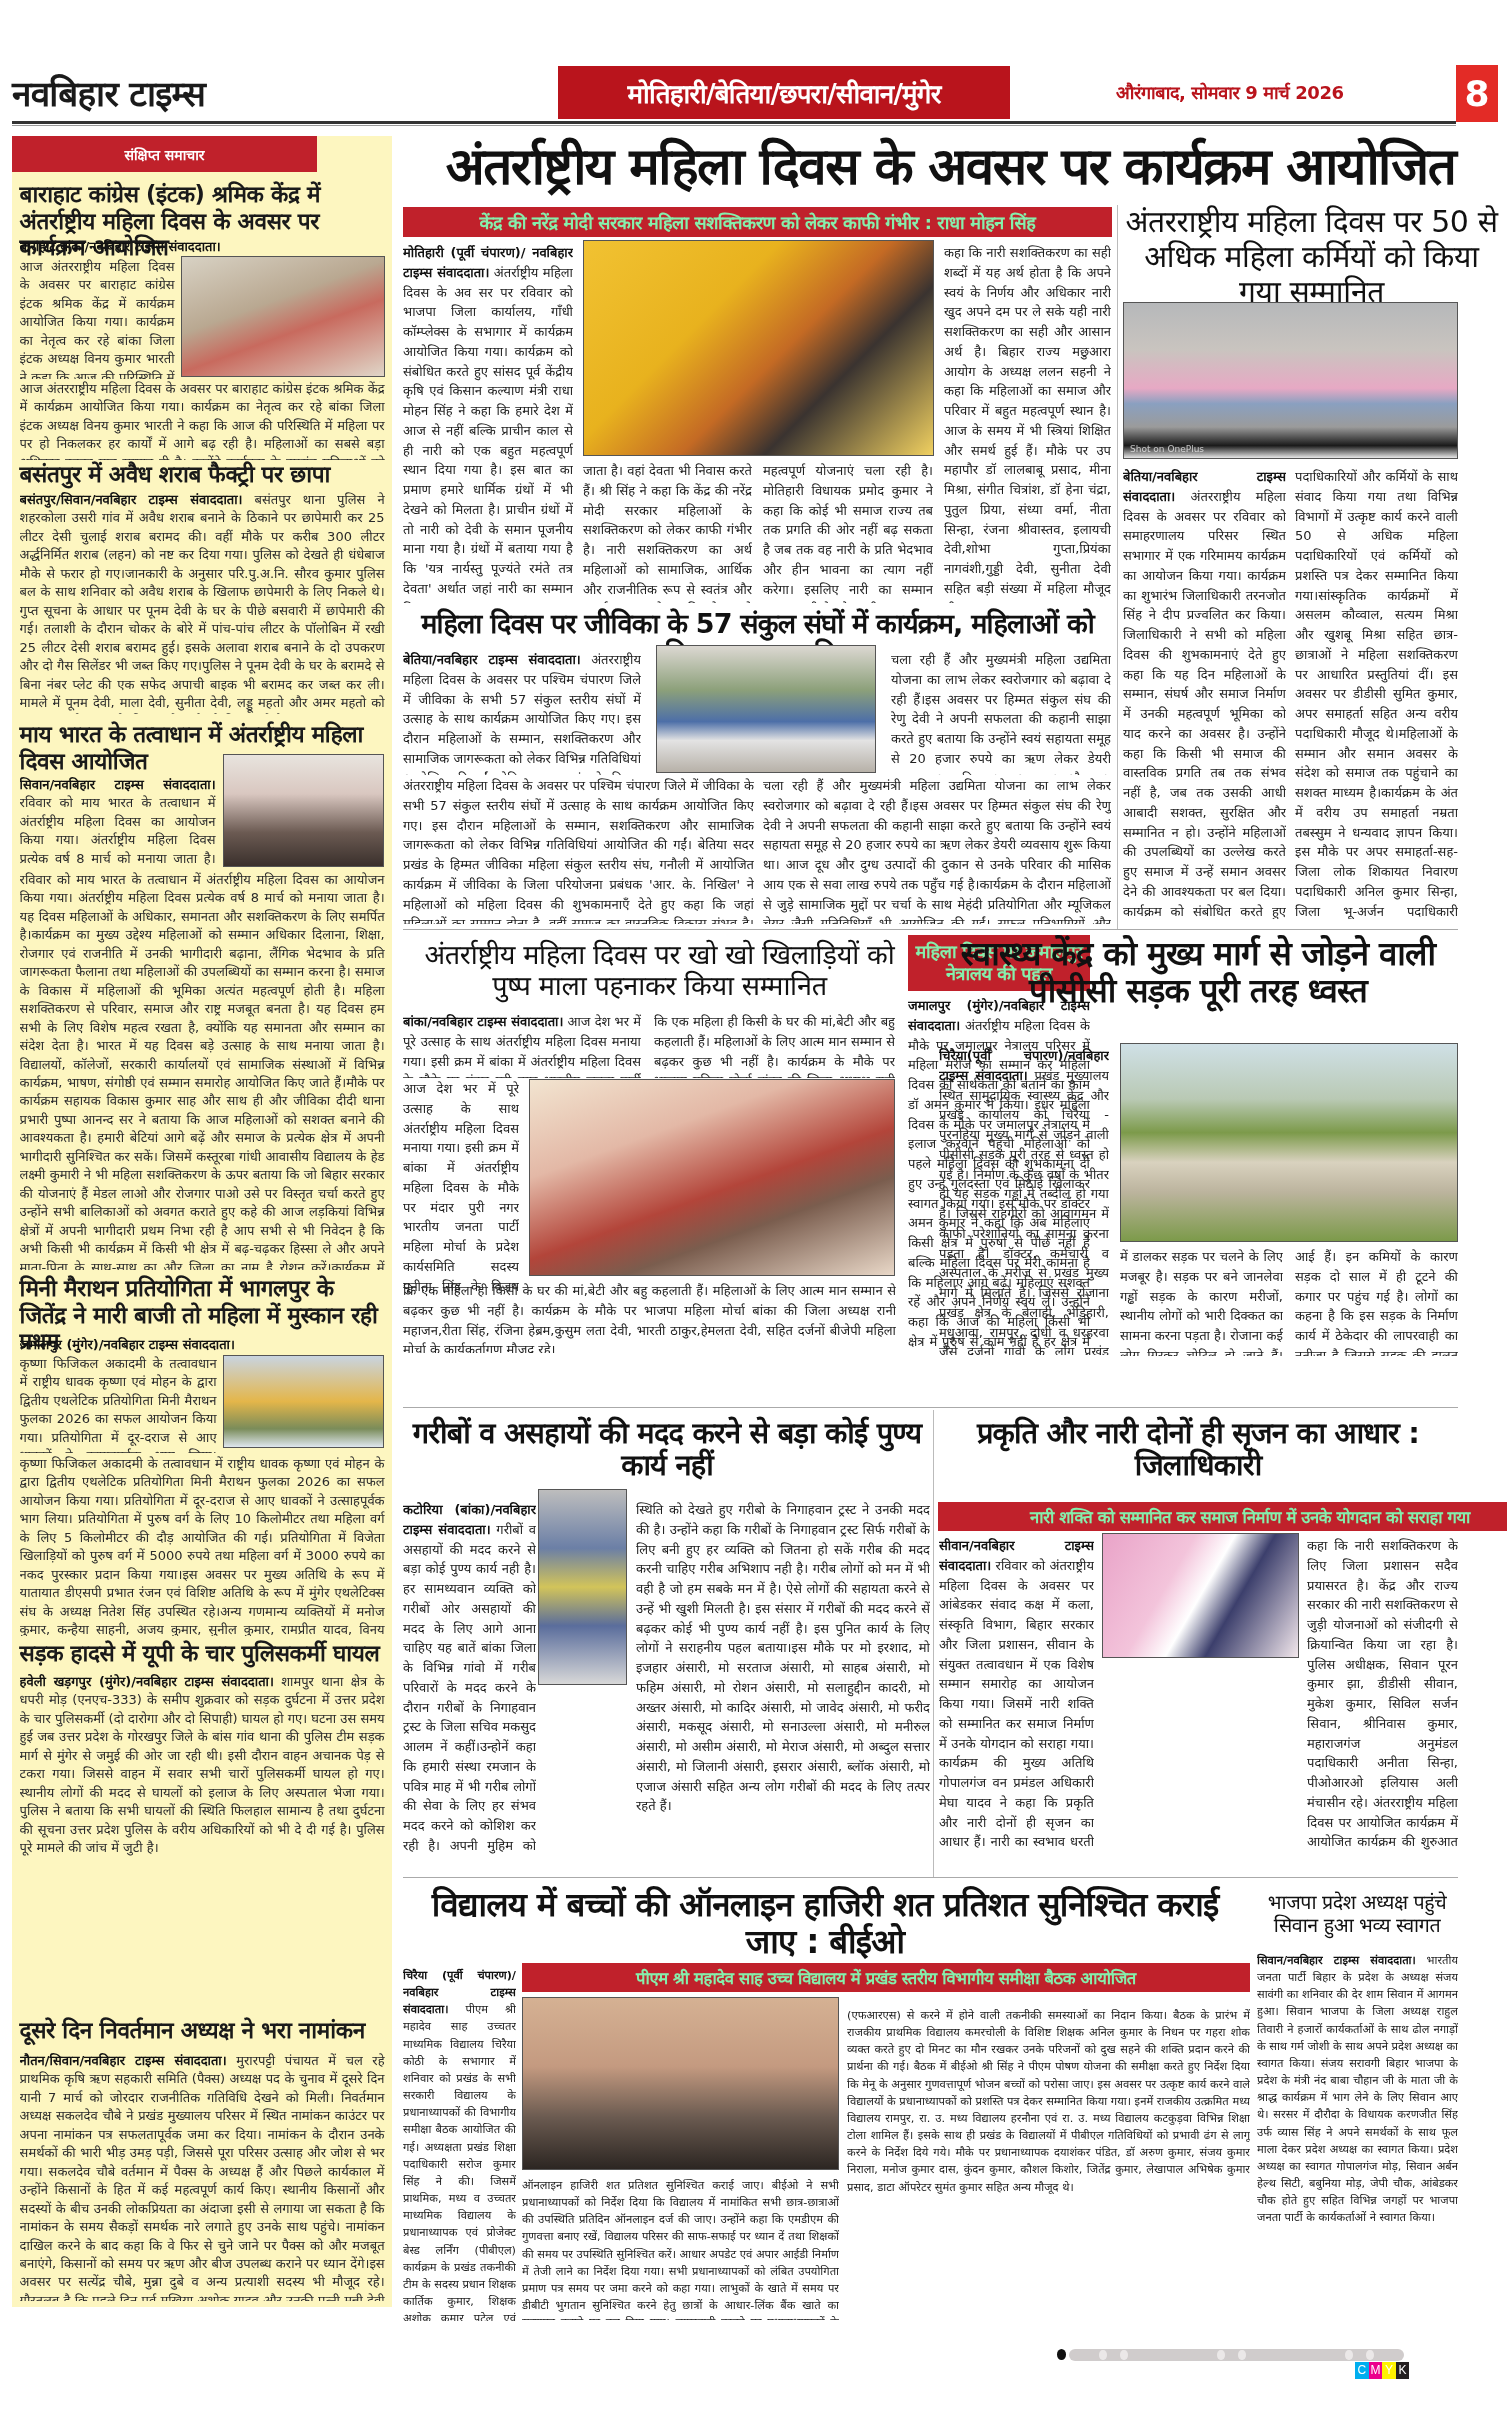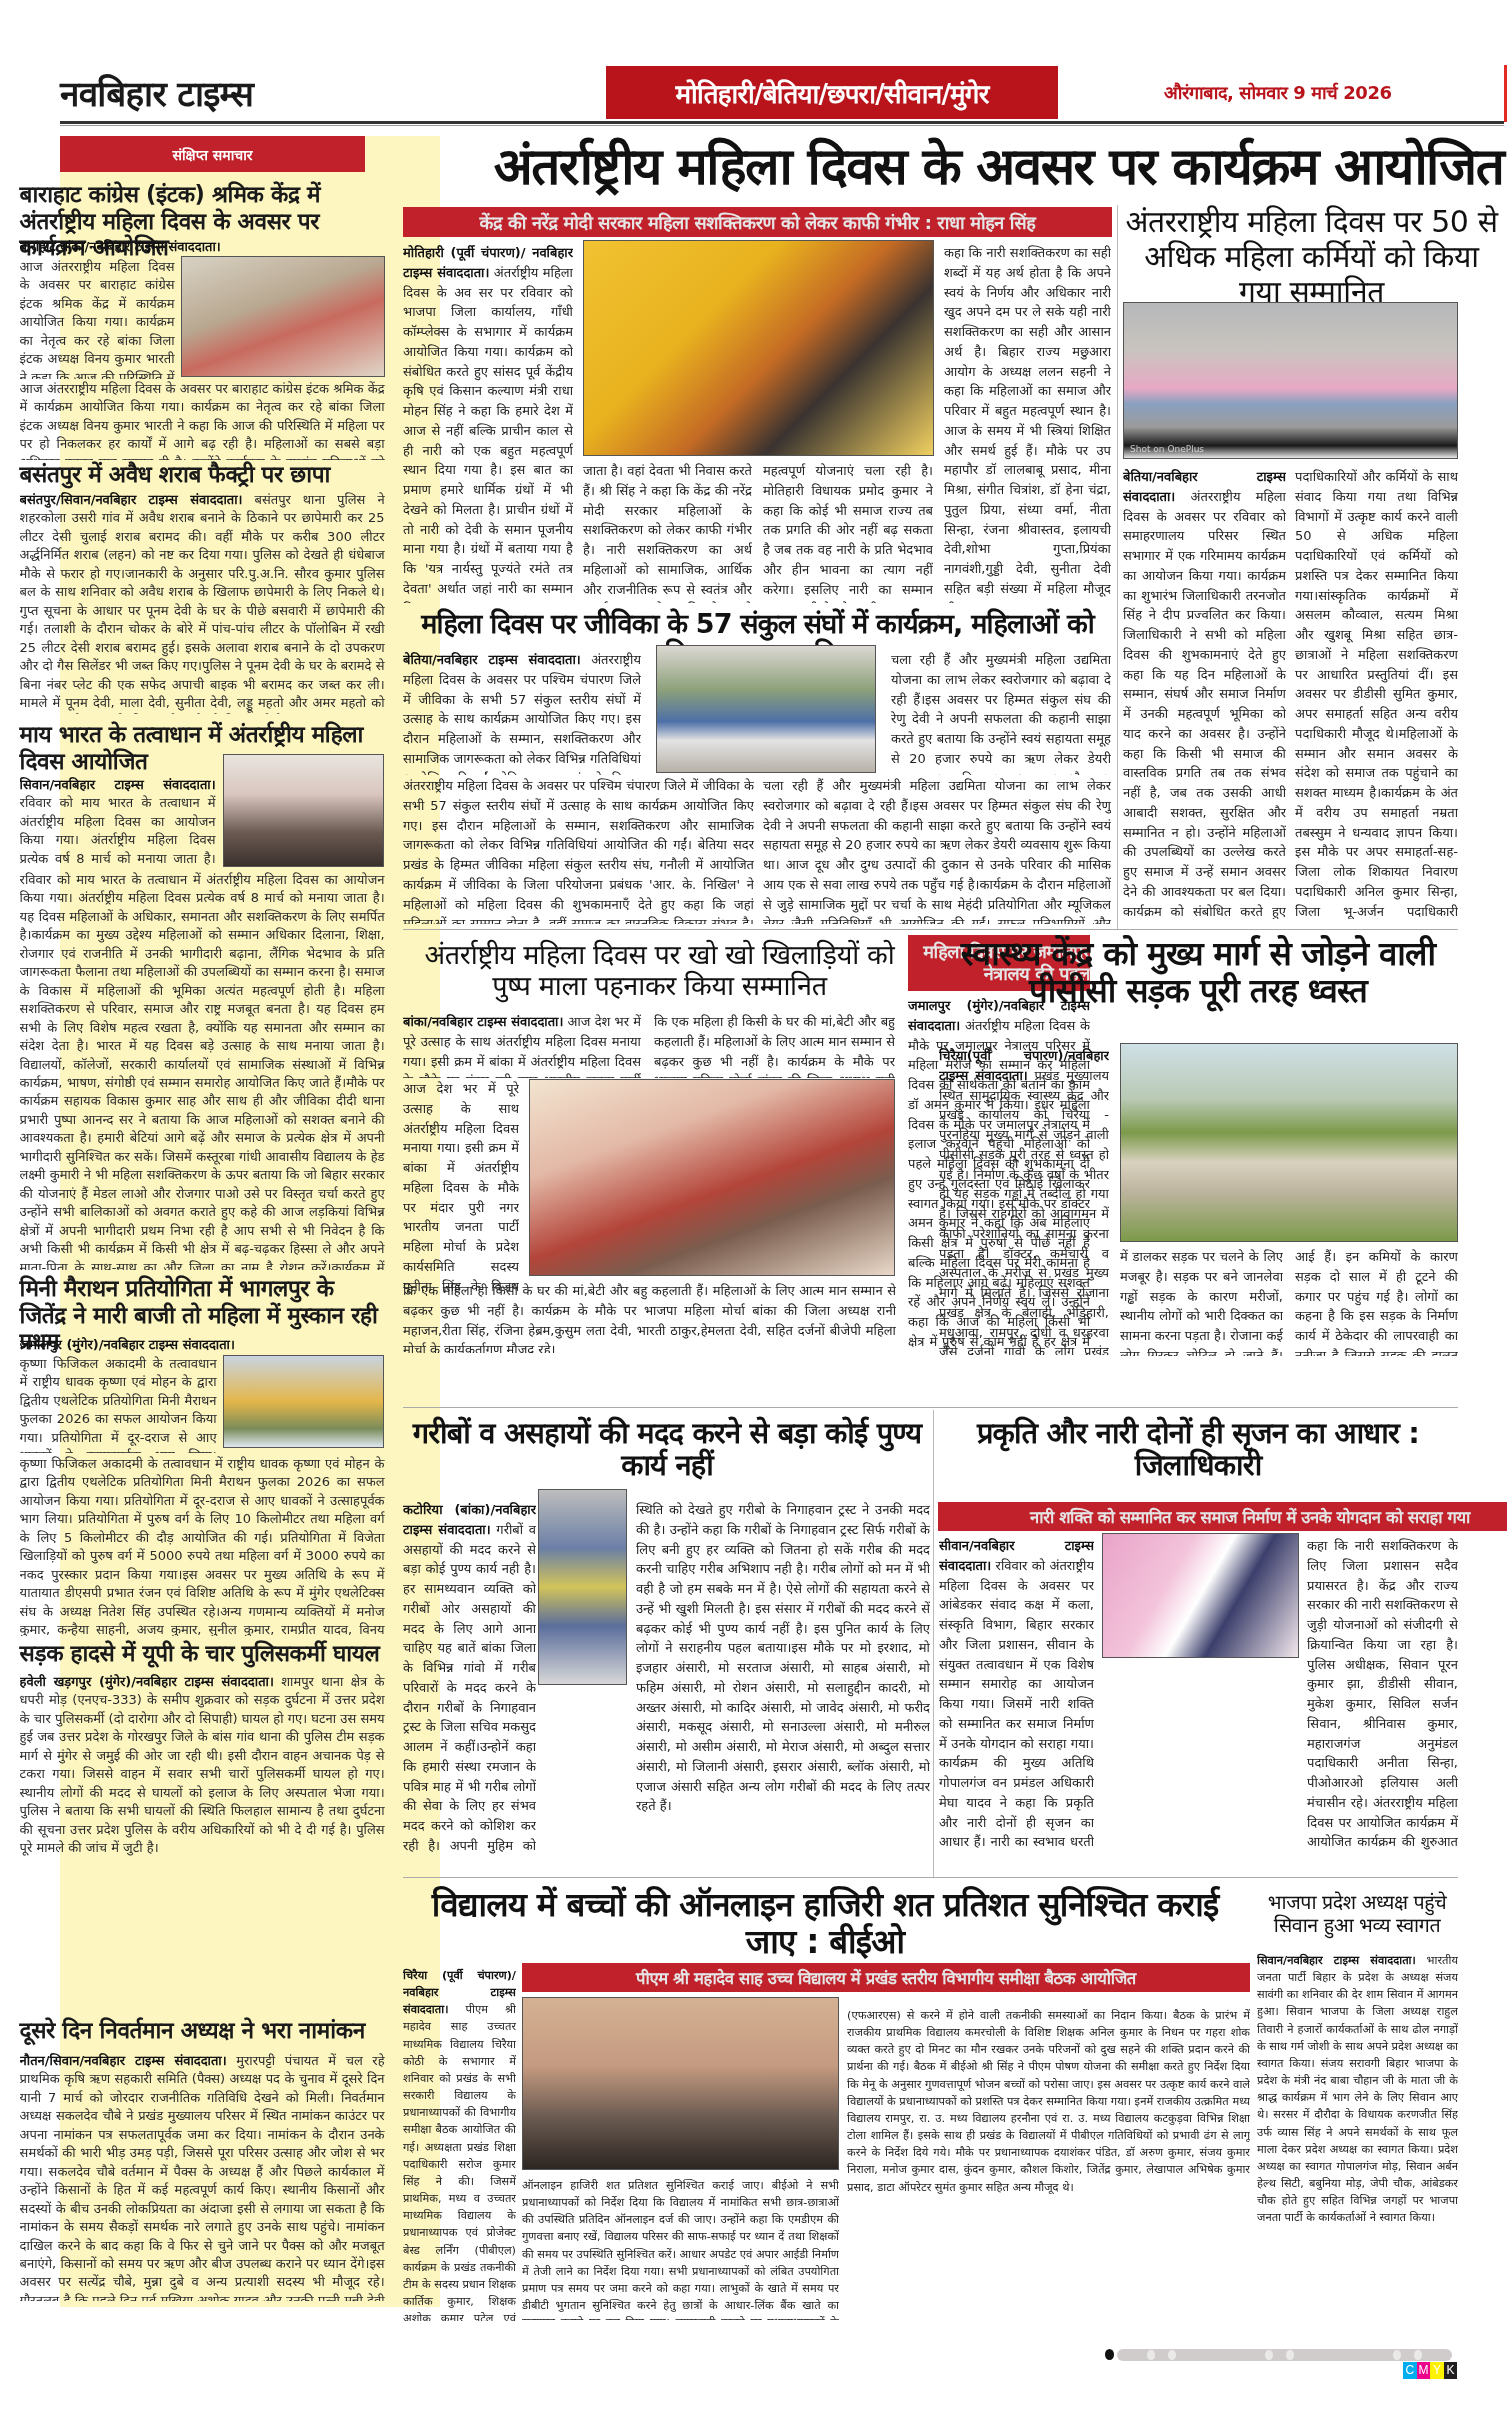--- a/index.html
+++ b/index.html
@@ -1,38 +1,38 @@
 <!DOCTYPE html>
 <html style="font-size:12px"><head>
 <meta charset="utf-8">
 <style>
   * { box-sizing: border-box; margin: 0; padding: 0; }
   html, body { width: 1508px; height: 2426px; background: #ffffff; overflow: hidden; }
   body { position: relative; font-family: "DejaVu Sans", sans-serif; color: #1c1c1c; }
-  .abs { position: absolute; margin-left: 48px; }
+  .abs { position: absolute; }
   .masthead-name { left: 12px; top: 69px; font-family: "DejaVu Sans", sans-serif; font-size: 35px; font-weight: bold; letter-spacing: -0.8px; color: #1a1a1a; }
   .edition-box { left: 558px; top: 66px; width: 452px; height: 53px; background: #b9141c; color: #fff; display:flex; align-items:center; justify-content:center; font-size: 26px; font-weight: bold; letter-spacing: -0.8px; }
   .dateline { left: 1116px; top: 80px; font-size: 18px; font-weight: bold; color: #b9141c; letter-spacing: -0.4px; }
   .pageno { left: 1456px; top: 65px; width: 42px; height: 57px; background: #e32b26; color: #fff; font-size: 36px; font-weight: bold; display:flex; align-items:center; justify-content:center; }
   .rule-top { left: 12px; top: 121px; width: 1444px; height: 3px; background: #333; }
   .rule-top2 { left: 12px; top: 125px; width: 1444px; height: 0.8px; background: #999; }
 
   
   .left-col { left: 12px; top: 136px; width: 380px; height: 2171px; background: #fdf6c0; }
   .brief-head { left: 12px; top: 136px; width: 305px; height: 36px; background: #c0212b; color:#fff; font-size: 14px; display:flex; align-items:center; justify-content:center; font-weight:bold; }
   .lhead { position:absolute; left: 19.6px; width: 365px; font-size: 22.6px; font-weight: bold; line-height: 1.18; color:#1a1a1a; letter-spacing:-0.4px; }
   .lbody { position:absolute; left: 19.6px; width: 365px; font-size: 13px; line-height: 1.42; text-align: justify; color:#2a2a2a; overflow:hidden; }
   .dl { font-weight: bold; color: #111; }
 
   .photo { position:absolute; border: 1.5px solid #555; overflow:hidden; }
   .photo .cap { position:absolute; left:0; right:0; bottom:4.5px; text-align:center; font-size:9px; color:rgba(255,255,255,0.7);margin-top:47px; }
 
   
   .main-head { left: 404px; top: 140px; width: 1093px; font-size: 51px; font-weight: bold; line-height: 1.05; letter-spacing: -1.5px; text-align:center; color:#111; }
-  .redbar { position:absolute; background: #c0212b; color:#e5e5e5; font-weight:bold; display:flex; align-items:center; justify-content:center; text-align:right; letter-spacing:-0.4px; }
+  .redbar { position:absolute; background: #c0212b; color:#86efac; font-weight:bold; display:flex; align-items:center; justify-content:center; text-align:center; letter-spacing:-0.4px; }
   .col-text { position:absolute; font-size: 13px; line-height: 1.52; text-align: justify; color:#222; overflow:hidden; }
   .sec-head { position:absolute; font-weight:bold; color:#111; text-align:center; letter-spacing:-0.8px; line-height: 1.12; }
   .sec-head-light { position:absolute; color:#111; text-align:center; letter-spacing:-0.4px; line-height: 1.16; font-weight: normal; }
   .hr { position:absolute; height: 0.8px; background:#aaa; }
   .vr { position:absolute; width: 0.8px; background:#bbb; }
 
   .regbar { left: 42px; top: 2349px; width: 1357px; height: 12px; background: #d0cccc; border-radius: 6px; }
   .regdot { position:absolute; width: 7.5px; height: 10.6px; background:#ebe8e8; border-radius: 50%; top: 0.8px; }
   .regblack { left: 1057px; top: 2349px; width: 9px; height: 10.6px; background:#111; border-radius:50%; }
   .cmyk { left: 1355px; top: 2362px; display:flex; }

